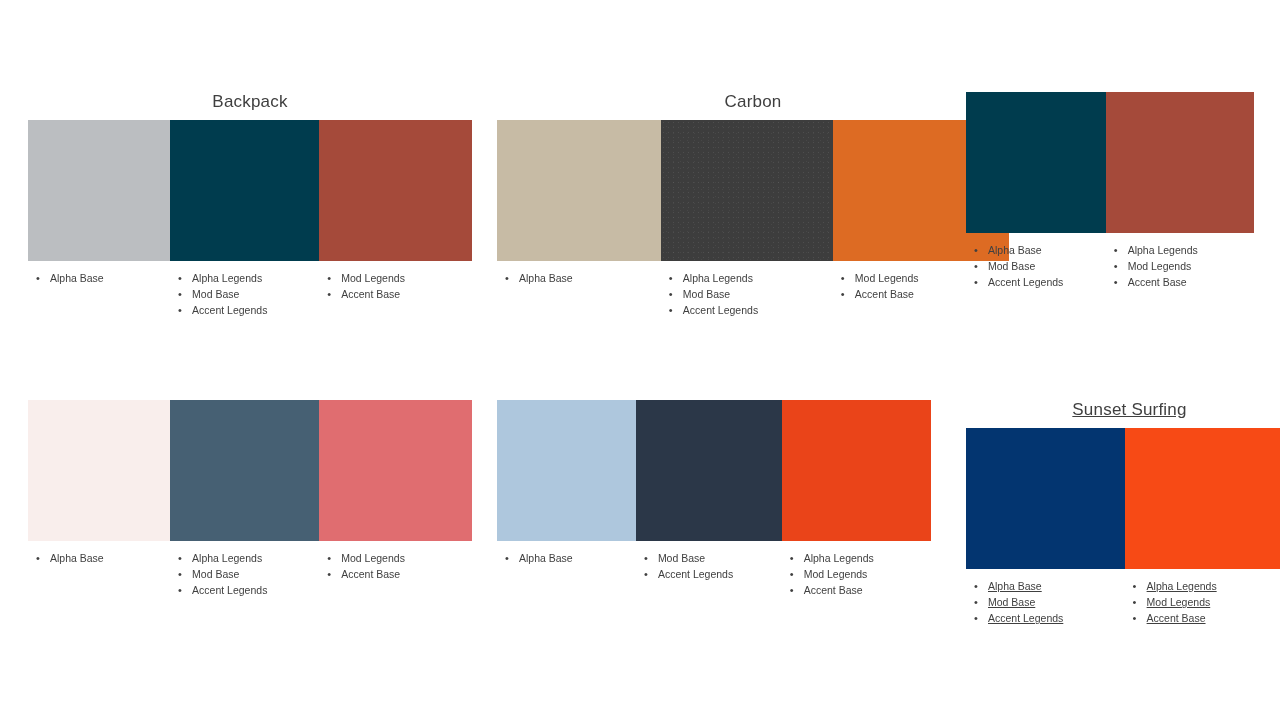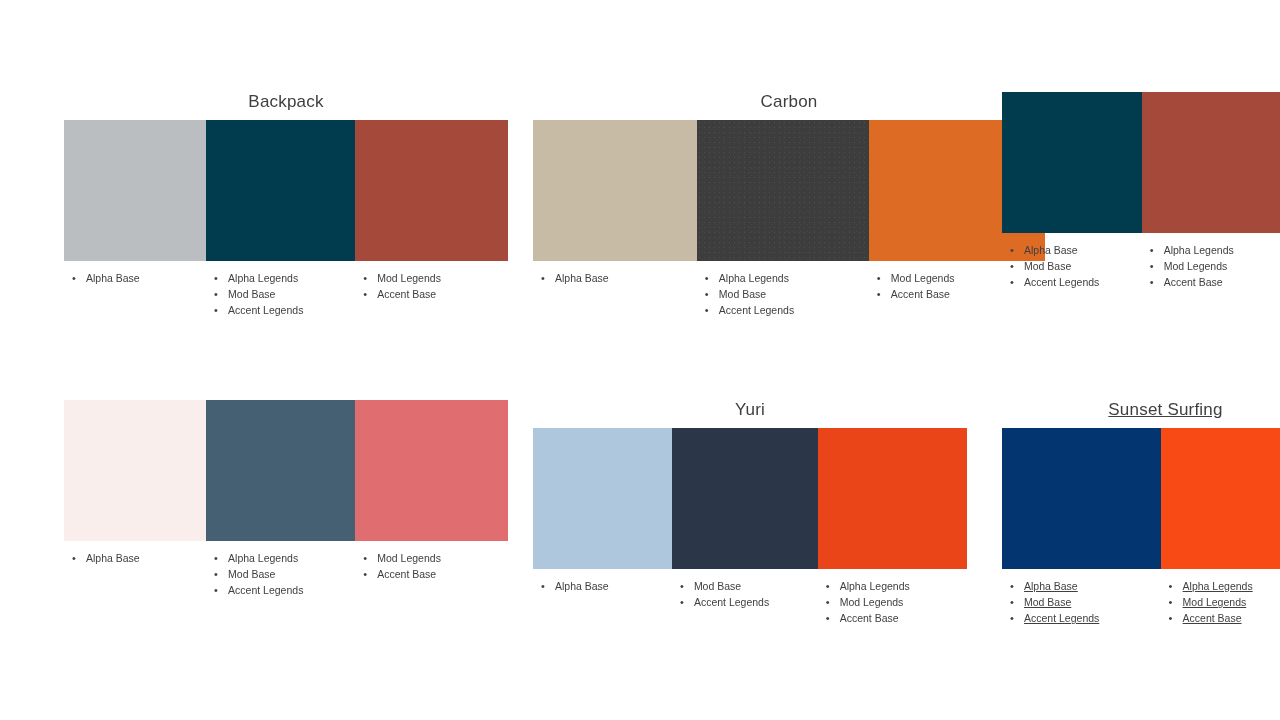--- a/index.html
+++ b/index.html
@@ -27,21 +27,20 @@
     position: absolute;
     left: 0;
     top: 0;
     width: 1280px;
     height: 720px;
   }
 
   
   .card {
     position: absolute;
-    margin-left: 36px;
   }
 
   .card-title {
     text-align: center;
     font-size: 17px;
     font-weight: 400;
     color: #3f3f3f;
     letter-spacing: 0.2px;
     line-height: 20px;
     margin: 0 0 8px 0;
@@ -208,21 +207,20 @@
           </div>
           <div class="legend-col" style="width: 34.4%;">
             <ul class="legend-list">
               <li class="legend-item"><span class="bullet">•</span><span>Mod Legends</span></li>
               <li class="legend-item"><span class="bullet">•</span><span>Accent Base</span></li>
             </ul>
           </div>
         </div>
       </div>
       <div class="card" style="left: 497px; top: 400px; width: 434px;">
-        <div class="card-title">Yuri</div>
         <div class="swatch-bar">
           <div class="swatch" style="width: 32%; background-color: rgb(174, 199, 221);"></div>
           <div class="swatch" style="width: 33.6%; background-color: rgb(43, 55, 72);"></div>
           <div class="swatch" style="width: 34.4%; background-color: rgb(234, 68, 25);"></div>
         </div>
         <div class="legend-row">
           <div class="legend-col" style="width: 32%;">
             <ul class="legend-list">
               <li class="legend-item"><span class="bullet">•</span><span>Alpha Base</span></li>
             </ul>

